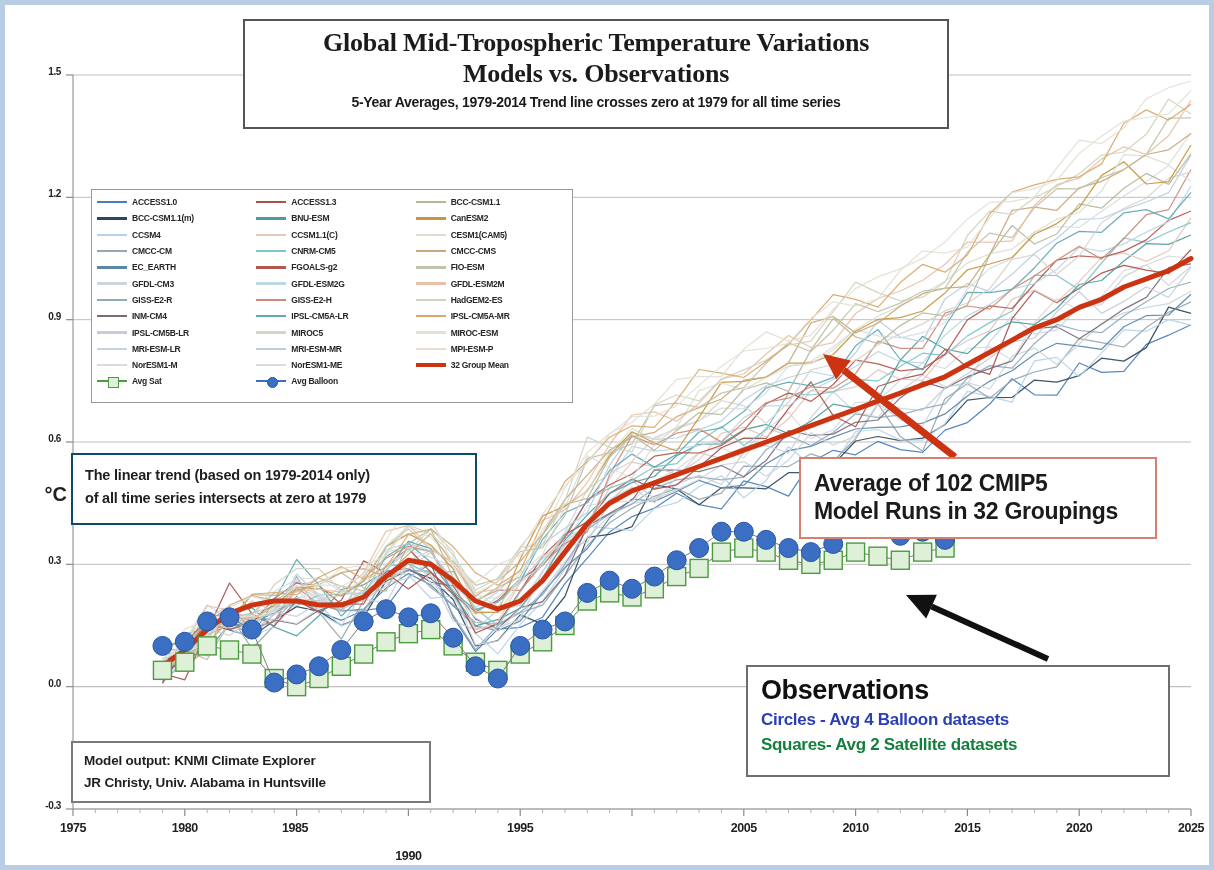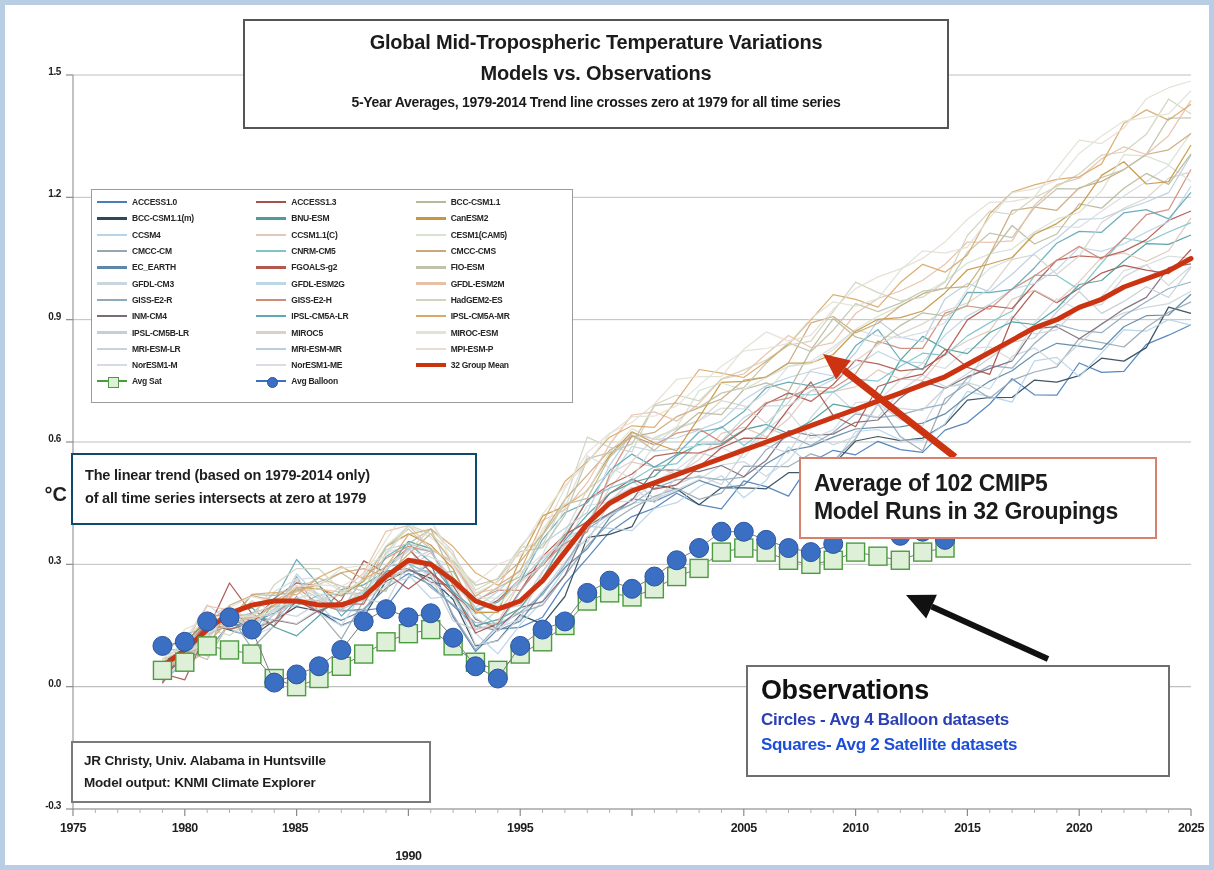--- a/index.html
+++ b/index.html
@@ -15,40 +15,40 @@
   #plot-stage{position:absolute;left:0;top:0;width:1214px;height:870px;}
   svg.layer{position:absolute;left:0;top:0;width:1214px;height:870px;overflow:visible;}
 
   
   .box{position:absolute;background:#ffffff;border:2px solid #6e6e6e;box-sizing:border-box;}
   #title-box{
     left:238px;top:14px;width:706px;height:110px;
     border:2px solid #555;text-align:center;padding-top:6px;
   }
   #title-line1,#title-line2{
-    font-size:20px;font-weight:bold;color:#1b1b1b;line-height:31px;letter-spacing:-0.2px;
+    font-size:26px;font-weight:bold;color:#1b1b1b;line-height:31px;letter-spacing:-0.2px;font-family:Liberation Serif, serif;
   }
   #title-line3{font-size:14px;font-weight:bold;color:#1b1b1b;margin-top:5px;letter-spacing:-0.3px;}
 
   #trend-box{left:66px;top:448px;width:406px;height:72px;padding:9px 12px;border:2px solid #0c4a6e;}
   #trend-box div{font-size:14.5px;font-weight:bold;color:#1f1f1f;line-height:23px;letter-spacing:-0.2px;}
 
   #credit-box{left:66px;top:736px;width:360px;height:62px;padding:7px 11px;border:2px solid #7a7a7a;}
   #credit-box div{font-size:13.5px;font-weight:bold;color:#1f1f1f;line-height:22px;letter-spacing:-0.2px;}
 
   #cmip-box{
     left:794px;top:452px;width:358px;height:82px;padding:10px 13px;
     border:2px solid #d6816f;
   }
   #cmip-box div{font-size:23px;font-weight:bold;color:#1b1b1b;line-height:28px;letter-spacing:-0.3px;}
 
   #obs-box{left:741px;top:660px;width:424px;height:112px;padding:6px 13px;border:2px solid #6e6e6e;}
   #obs-title{font-size:27px;font-weight:bold;color:#111;line-height:34px;letter-spacing:-0.4px;}
   #obs-circ{font-size:17px;font-weight:bold;color:#2b3fb5;line-height:25px;letter-spacing:-0.3px;}
-  #obs-sq{font-size:17px;font-weight:bold;color:#1d4ed8;line-height:25px;letter-spacing:-0.3px;}
+  #obs-sq{font-size:17px;font-weight:bold;color:#15803d;line-height:25px;letter-spacing:-0.3px;}
 
   
   #legend-box{
     position:absolute;left:86px;top:184px;width:482px;height:214px;
     background:#ffffff;border:1px solid #9a9a9a;box-sizing:border-box;
     padding:4px 0 0 2px;
   }
   .legend-cols{display:flex;width:100%;height:100%;}
   .legend-col{flex:1 1 33.33%;display:flex;flex-direction:column;}
   .legend-row{display:flex;align-items:center;height:16.3px;padding-left:3px;}
@@ -472,17 +472,17 @@
     <div>Model Runs in 32 Groupings</div>
   </div>
 
   <div class="box" id="obs-box">
     <div id="obs-title">Observations</div>
     <div id="obs-circ">Circles - Avg 4 Balloon datasets</div>
     <div id="obs-sq">Squares- Avg 2 Satellite datasets</div>
   </div>
 
   <div class="box" id="credit-box">
+    <div>Model output: KNMI Climate Explorer</div>
     <div>JR Christy, Univ. Alabama in Huntsville</div>
-    <div>Model output: KNMI Climate Explorer</div>
   </div>
 
 </div>
 
 </body></html>

